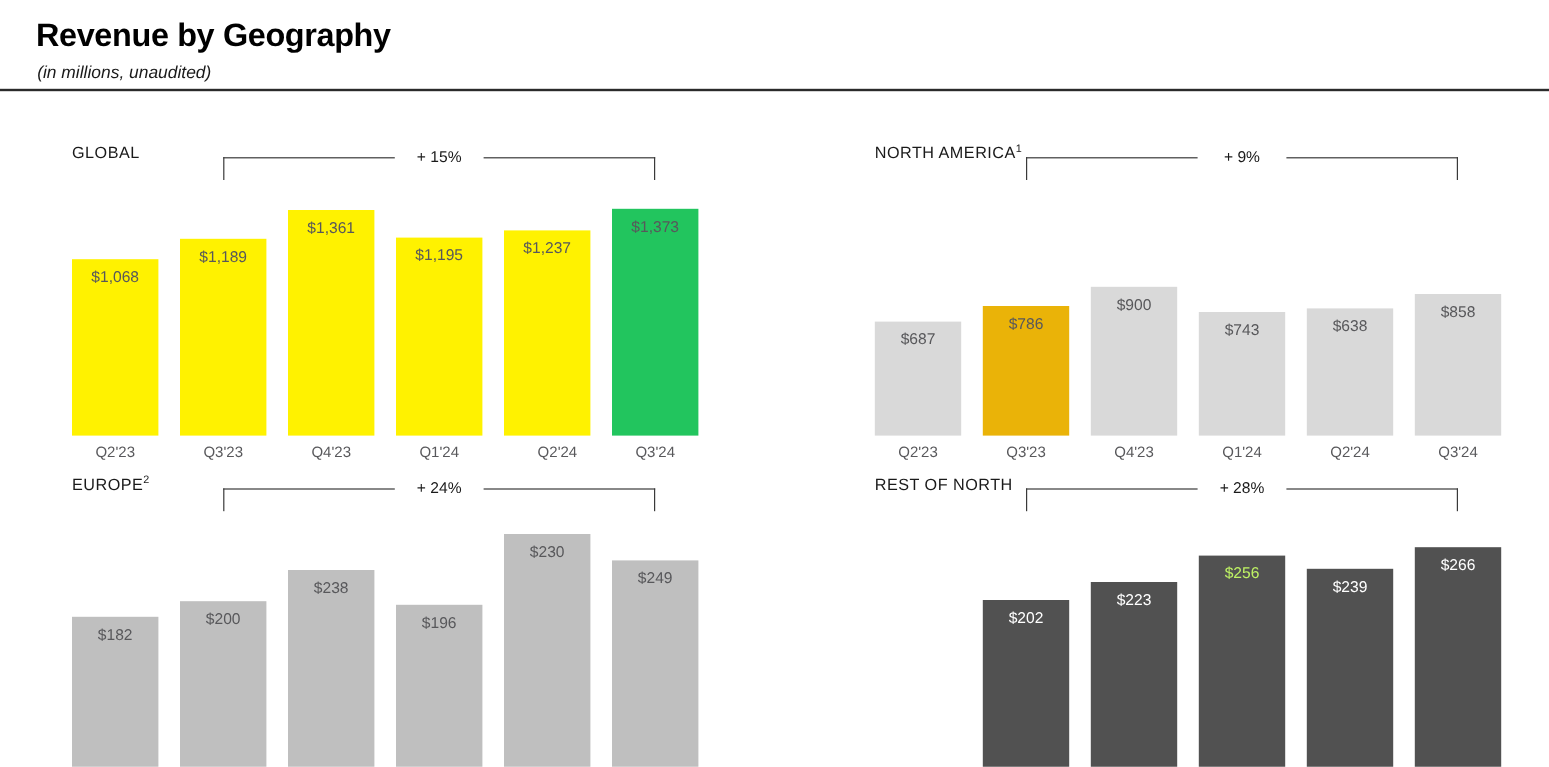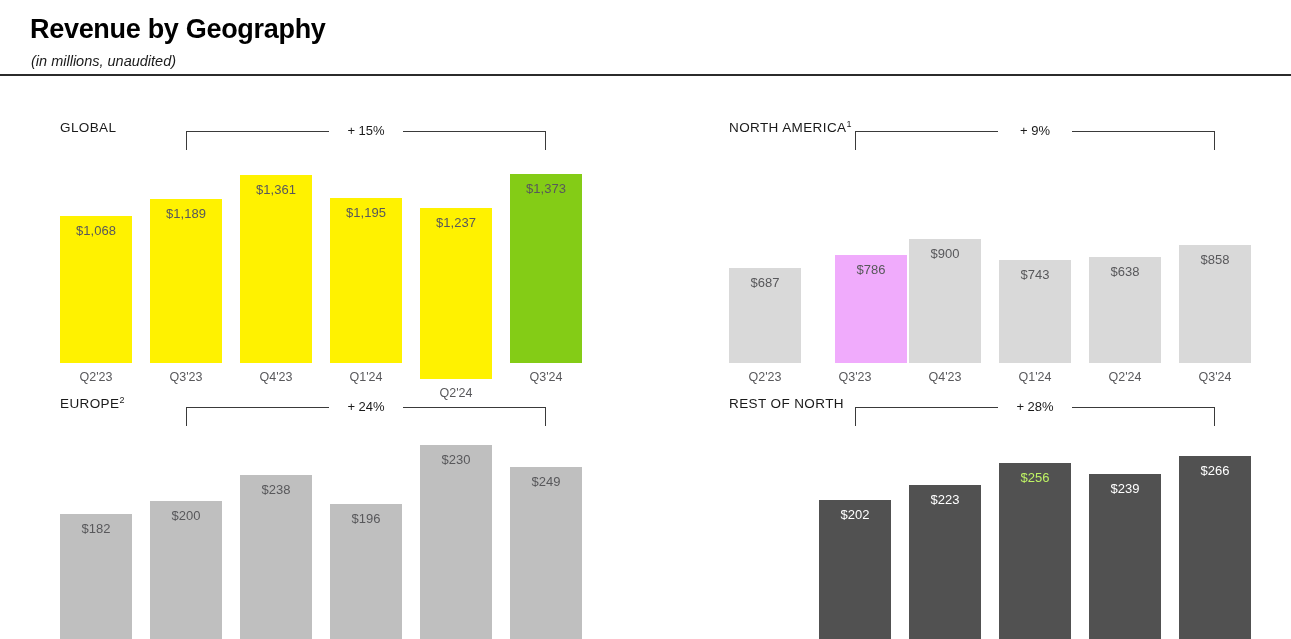--- a/index.html
+++ b/index.html
@@ -160,28 +160,28 @@
             <div class="bar-value" style="color: rgb(88, 88, 91);">$1,361</div>
           </div>
           <div class="cat-label" style="top: 214px;">Q4'23</div>
         </div>
         <div class="bar-group" style="left: 270px; top: 0px; width: 72px; height: 207px;">
           <div class="bar" style="height: 165px; width: 72px; left: 0px; background: rgb(255, 242, 0);">
             <div class="bar-value" style="color: rgb(88, 88, 91);">$1,195</div>
           </div>
           <div class="cat-label" style="top: 214px;">Q1'24</div>
         </div>
-        <div class="bar-group" style="left: 360px; top: 16px; width: 72px; height: 207px;">
+        <div class="bar-group" style="left: 360px; top: 0px; width: 89px; height: 207px;">
           <div class="bar" style="height: 171px; width: 72px; left: 0px; background: rgb(255, 242, 0);">
             <div class="bar-value" style="color: rgb(88, 88, 91);">$1,237</div>
           </div>
           <div class="cat-label" style="top: 214px;">Q2'24</div>
         </div>
         <div class="bar-group" style="left: 450px; top: 0px; width: 72px; height: 207px;">
-          <div class="bar" style="height: 189px; width: 72px; left: 0px; background: #84cc16;">
+          <div class="bar" style="height: 189px; width: 72px; left: 0px; background: #22c55e;">
             <div class="bar-value" style="color: rgb(88, 88, 91);">$1,373</div>
           </div>
           <div class="cat-label" style="top: 214px;">Q3'24</div>
         </div>
       </div>
       <div class="bracket" style="left: 126px; top: 0px; width: 360px;">
         <div class="bracket-line" style="left: 0px; width: 143px;"></div>
         <div class="bracket-line" style="left: 217px; width: 143px;"></div>
         <div class="bracket-tick" style="left: 0px;"></div>
         <div class="bracket-tick" style="left: 359px;"></div>
@@ -191,21 +191,21 @@
     <div class="panel" style="left: 729px; top: 120px; width: 522px;">
       <div class="panel-title">NORTH AMERICA<sup>1</sup></div>
       <div class="plot" style="top: 36px; width: 522px; height: 207px;">
         <div class="bar-group" style="left: 0px; top: 0px; width: 72px; height: 207px;">
           <div class="bar" style="height: 95px; width: 72px; left: 0px; background: rgb(217, 217, 217);">
             <div class="bar-value" style="color: rgb(88, 88, 91);">$687</div>
           </div>
           <div class="cat-label" style="top: 214px;">Q2'23</div>
         </div>
         <div class="bar-group" style="left: 90px; top: 0px; width: 72px; height: 207px;">
-          <div class="bar" style="height: 108px; width: 72px; left: 16px; background: #f0abfc;">
+          <div class="bar" style="height: 108px; width: 72px; left: 0px; background: #eab308;">
             <div class="bar-value" style="color: rgb(88, 88, 91);">$786</div>
           </div>
           <div class="cat-label" style="top: 214px;">Q3'23</div>
         </div>
         <div class="bar-group" style="left: 180px; top: 0px; width: 72px; height: 207px;">
           <div class="bar" style="height: 124px; width: 72px; left: 0px; background: rgb(217, 217, 217);">
             <div class="bar-value" style="color: rgb(88, 88, 91);">$900</div>
           </div>
           <div class="cat-label" style="top: 214px;">Q4'23</div>
         </div>

